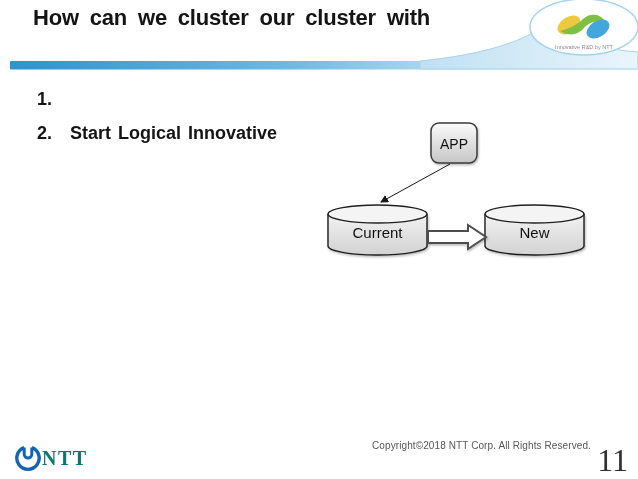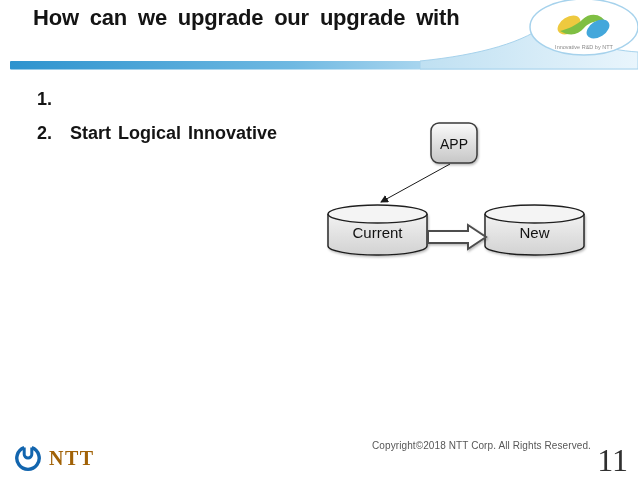--- a/index.html
+++ b/index.html
@@ -21,22 +21,22 @@
     display:flex; font-size:18px; font-weight:bold; color:#141414;
     line-height:22px; margin-bottom:12px; word-spacing:2px; white-space:nowrap;
   }
   .list-num { width:33px; flex:0 0 33px; }
   
   .diagram-svg { position:absolute; left:320px; top:115px; z-index:2; }
   .dg-label { font-family:"Liberation Sans", sans-serif; fill:#111111; }
   
   .ntt-logo { position:absolute; left:14px; top:444px; display:flex; align-items:center; z-index:3; }
   .ntt-wordmark {
-    margin-left:7px; font-family:"Liberation Serif", serif; font-weight:bold;
-    font-size:20px; letter-spacing:1.5px; color:#a16207;
+    font-family:"Liberation Serif", serif; font-weight:bold;
+    font-size:20px; letter-spacing:1.5px; color:#0f766e;
   }
   .copyright {
     position:absolute; right:47px; top:440px; z-index:3;
     font-size:10px; color:#575757; letter-spacing:0.1px;
   }
   .page-number {
     position:absolute; right:10px; top:442px; z-index:3;
     font-family:"Liberation Serif", serif; font-size:32px; color:#303030;
   }
 </style>
@@ -63,21 +63,21 @@
     <g>
       <ellipse cx="584" cy="27" rx="54" ry="28" fill="#FFFFFF" stroke="#A6D2EC" stroke-width="1.5"></ellipse>
       <ellipse cx="569" cy="25" rx="12.5" ry="8" transform="rotate(-32 569 25)" fill="#EEC93F"></ellipse>
       <path d="M560,31 C570,37 578,35 584,28 C590,21 600,19 607,25 C603,13 590,12 583,19 C576,26 567,29 560,31 Z" fill="#7FBF43"></path>
       <ellipse cx="598" cy="29" rx="12.5" ry="8" transform="rotate(-32 598 29)" fill="#43A7DB"></ellipse>
       <text x="584" y="49" text-anchor="middle" font-size="5.5" fill="#8A8A8A" font-family="Liberation Sans, sans-serif">Innovative R&amp;D by NTT</text>
     </g>
   </svg>
 
   <div class="slide-title">
-    <div>How can we upgrade our upgrade with</div>
+    <div>How can we cluster our cluster with</div>
   </div>
 
   <div class="list">
     <div class="list-item">
       <span class="list-num">1.</span>
     </div>
     <div class="list-item">
       <span class="list-num">2.</span>
       <span>Start Logical Innovative</span>
     </div>

